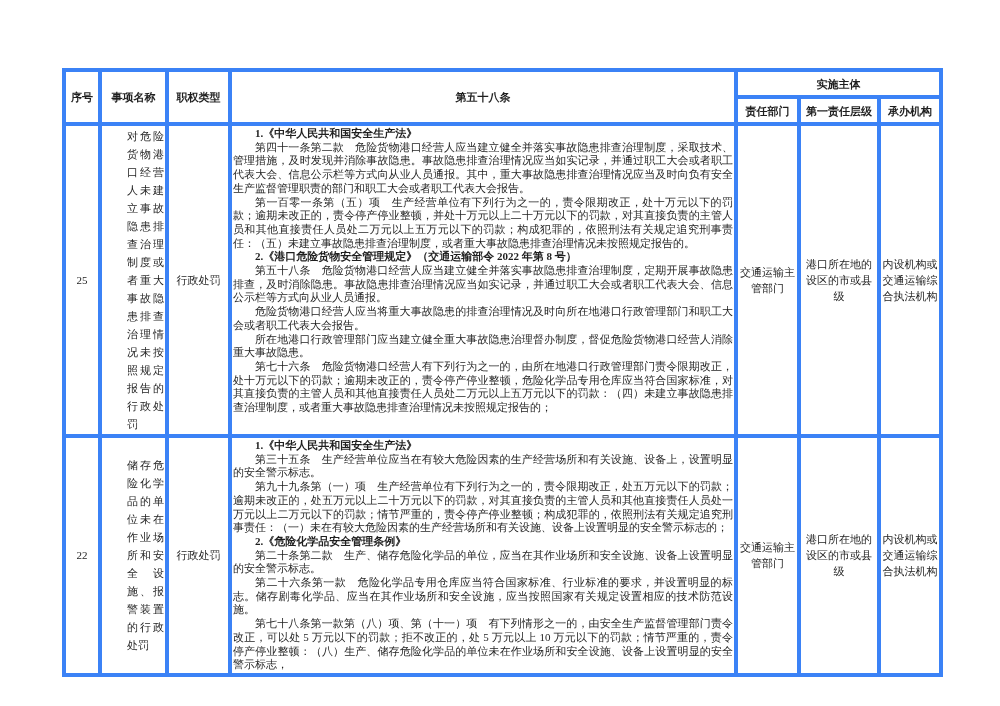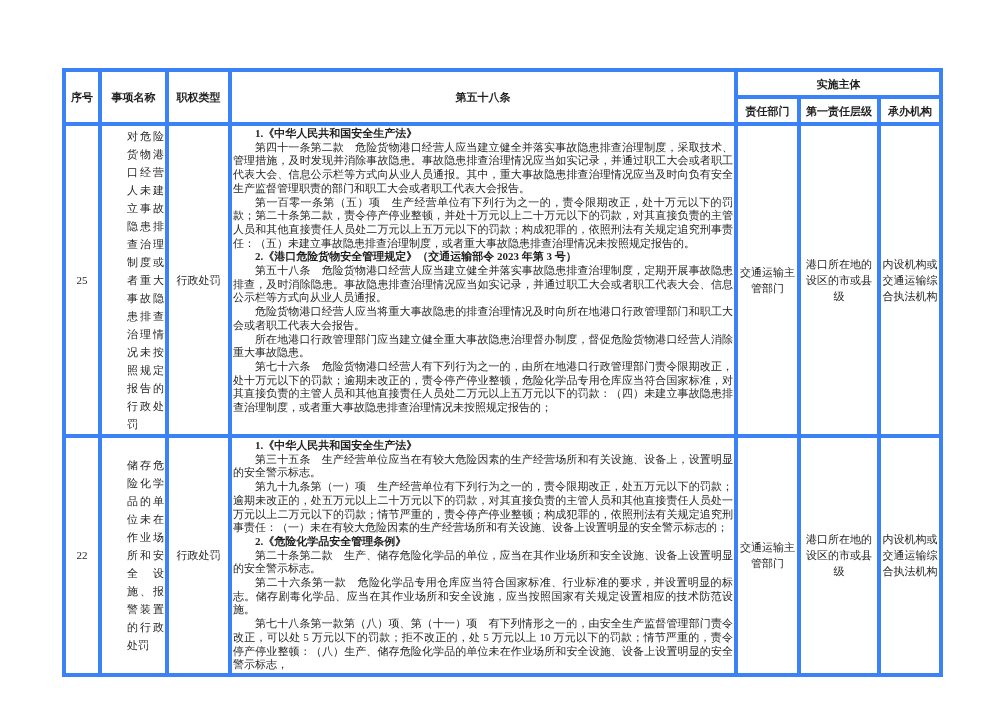--- a/index.html
+++ b/index.html
@@ -117,22 +117,22 @@
       <tr style="height:308px">
         <td class="center-cell">25</td>
         <td class="item-cell">
           <div class="item-text">对危险货物港口经营人未建立事故隐患排查治理制度或者重大事故隐患排查治理情况未按照规定报告的行政处罚</div>
         </td>
         <td class="center-cell">行政处罚</td>
         <td class="basis-cell">
           <div class="basis-paras">
               <p class="bold">1.《中华人民共和国安全生产法》</p>
               <p class="">第四十一条第二款　危险货物港口经营人应当建立健全并落实事故隐患排查治理制度，采取技术、管理措施，及时发现并消除事故隐患。事故隐患排查治理情况应当如实记录，并通过职工大会或者职工代表大会、信息公示栏等方式向从业人员通报。其中，重大事故隐患排查治理情况应当及时向负有安全生产监督管理职责的部门和职工大会或者职工代表大会报告。</p>
-              <p class="">第一百零一条第（五）项　生产经营单位有下列行为之一的，责令限期改正，处十万元以下的罚款；第二十条第二款，责令停产停业整顿，并处十万元以上二十万元以下的罚款，对其直接负责的主管人员和其他直接责任人员处二万元以上五万元以下的罚款；构成犯罪的，依照刑法有关规定追究刑事责任：（五）未建立事故隐患排查治理制度，或者重大事故隐患排查治理情况未按照规定报告的。</p>
-              <p class="bold">2.《港口危险货物安全管理规定》（交通运输部令 2023 年第 3 号）</p>
+              <p class="">第一百零一条第（五）项　生产经营单位有下列行为之一的，责令限期改正，处十万元以下的罚款；逾期未改正的，责令停产停业整顿，并处十万元以上二十万元以下的罚款，对其直接负责的主管人员和其他直接责任人员处二万元以上五万元以下的罚款；构成犯罪的，依照刑法有关规定追究刑事责任：（五）未建立事故隐患排查治理制度，或者重大事故隐患排查治理情况未按照规定报告的。</p>
+              <p class="bold">2.《港口危险货物安全管理规定》（交通运输部令 2022 年第 8 号）</p>
               <p class="">第五十八条　危险货物港口经营人应当建立健全并落实事故隐患排查治理制度，定期开展事故隐患排查，及时消除隐患。事故隐患排查治理情况应当如实记录，并通过职工大会或者职工代表大会、信息公示栏等方式向从业人员通报。</p>
               <p class="">危险货物港口经营人应当将重大事故隐患的排查治理情况及时向所在地港口行政管理部门和职工大会或者职工代表大会报告。</p>
               <p class="">所在地港口行政管理部门应当建立健全重大事故隐患治理督办制度，督促危险货物港口经营人消除重大事故隐患。</p>
               <p class="">第七十六条　危险货物港口经营人有下列行为之一的，由所在地港口行政管理部门责令限期改正，处十万元以下的罚款；逾期未改正的，责令停产停业整顿，危险化学品专用仓库应当符合国家标准，对其直接负责的主管人员和其他直接责任人员处二万元以上五万元以下的罚款：（四）未建立事故隐患排查治理制度，或者重大事故隐患排查治理情况未按照规定报告的；</p>
             </div>
         </td>
         <td class="center-cell">交通运输主管部门</td>
         <td class="center-cell">港口所在地的设区的市或县级</td>
         <td class="center-cell">内设机构或交通运输综合执法机构</td>
       </tr>

